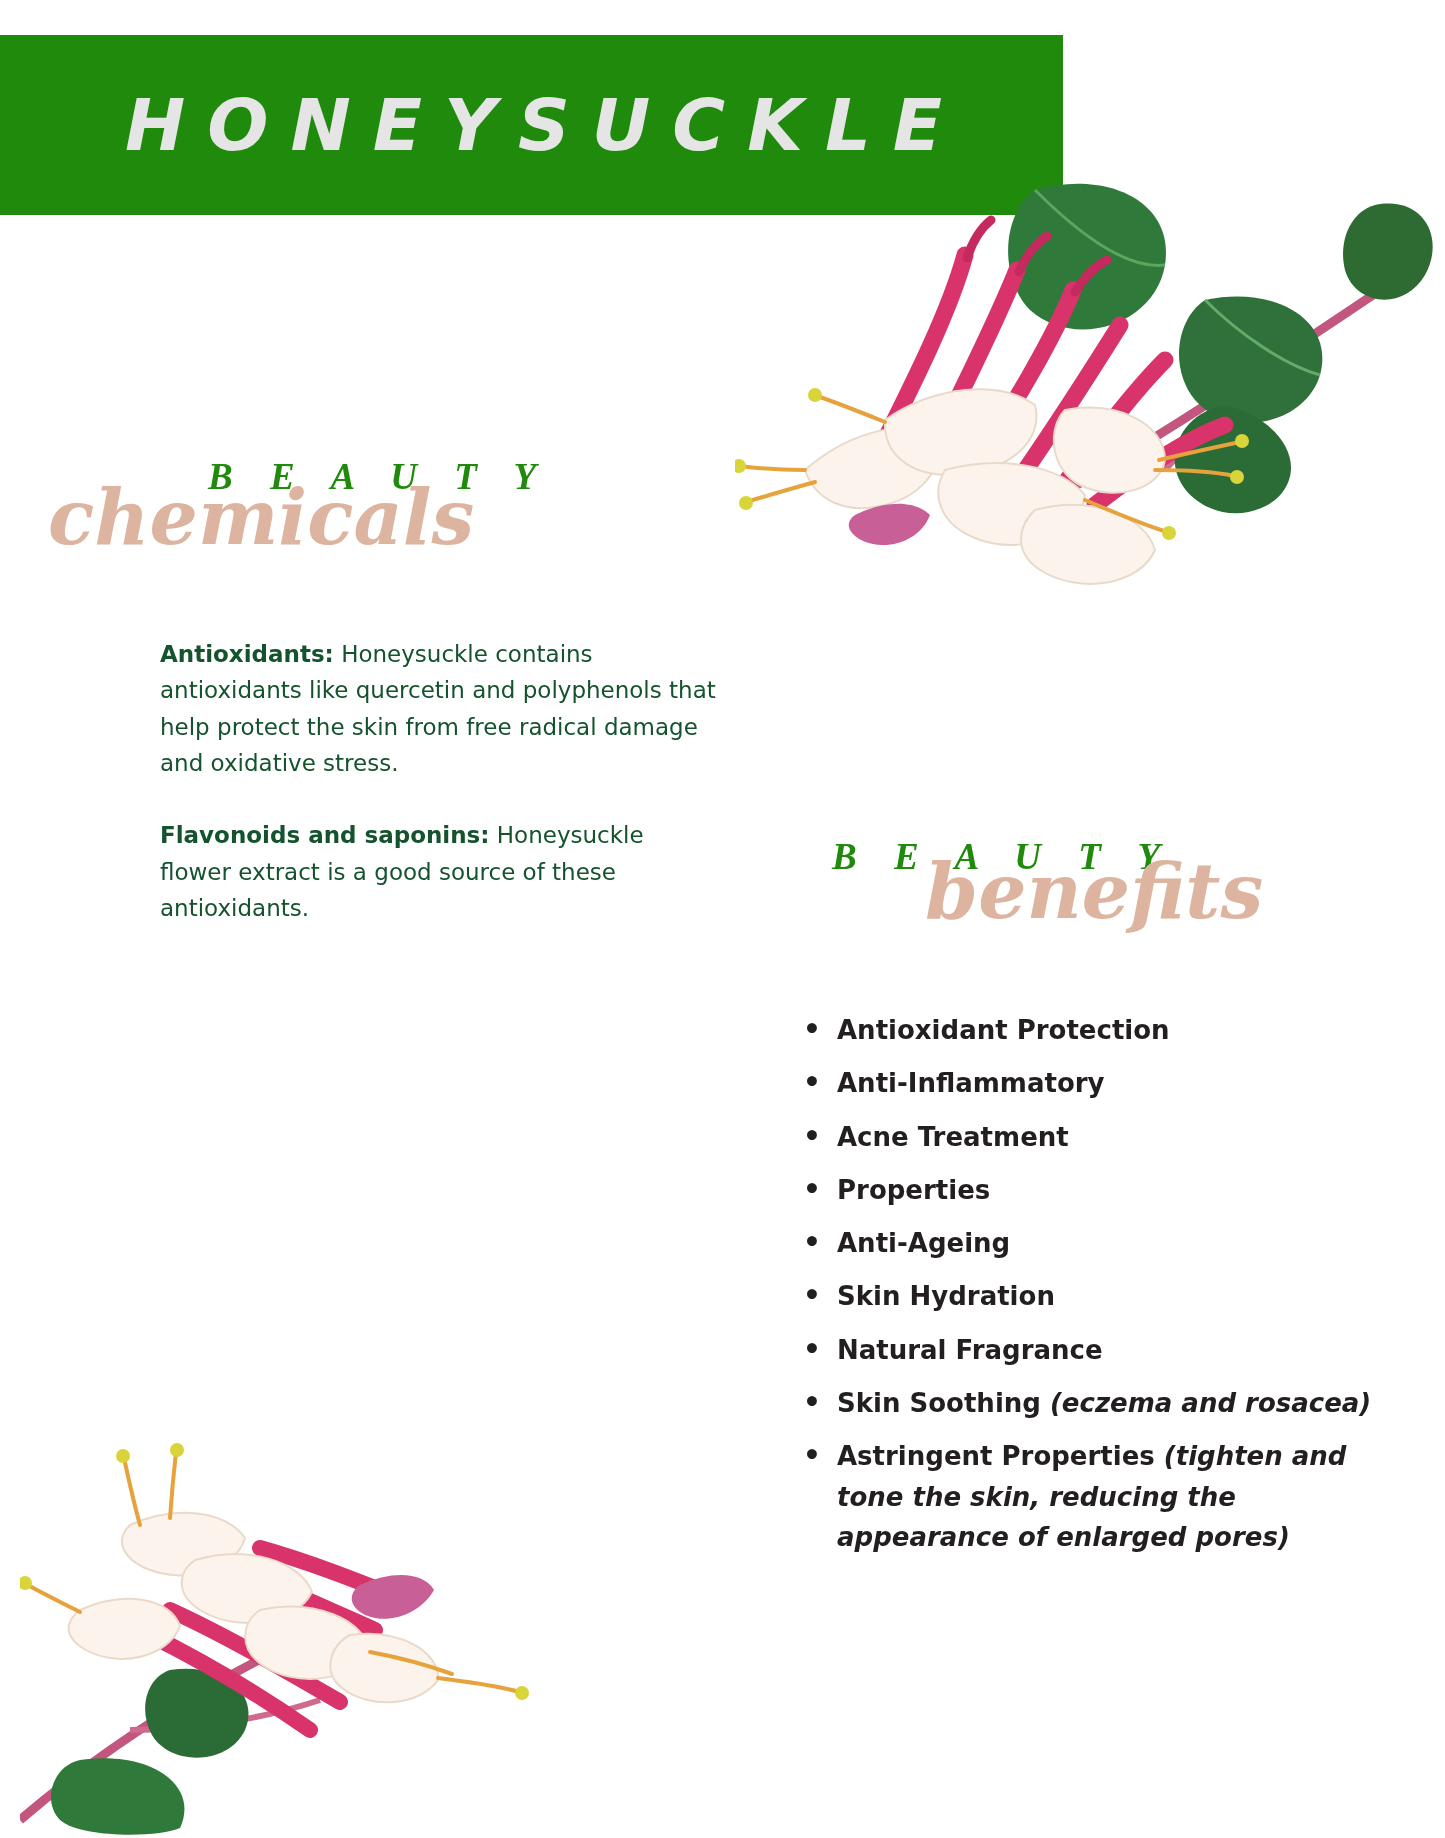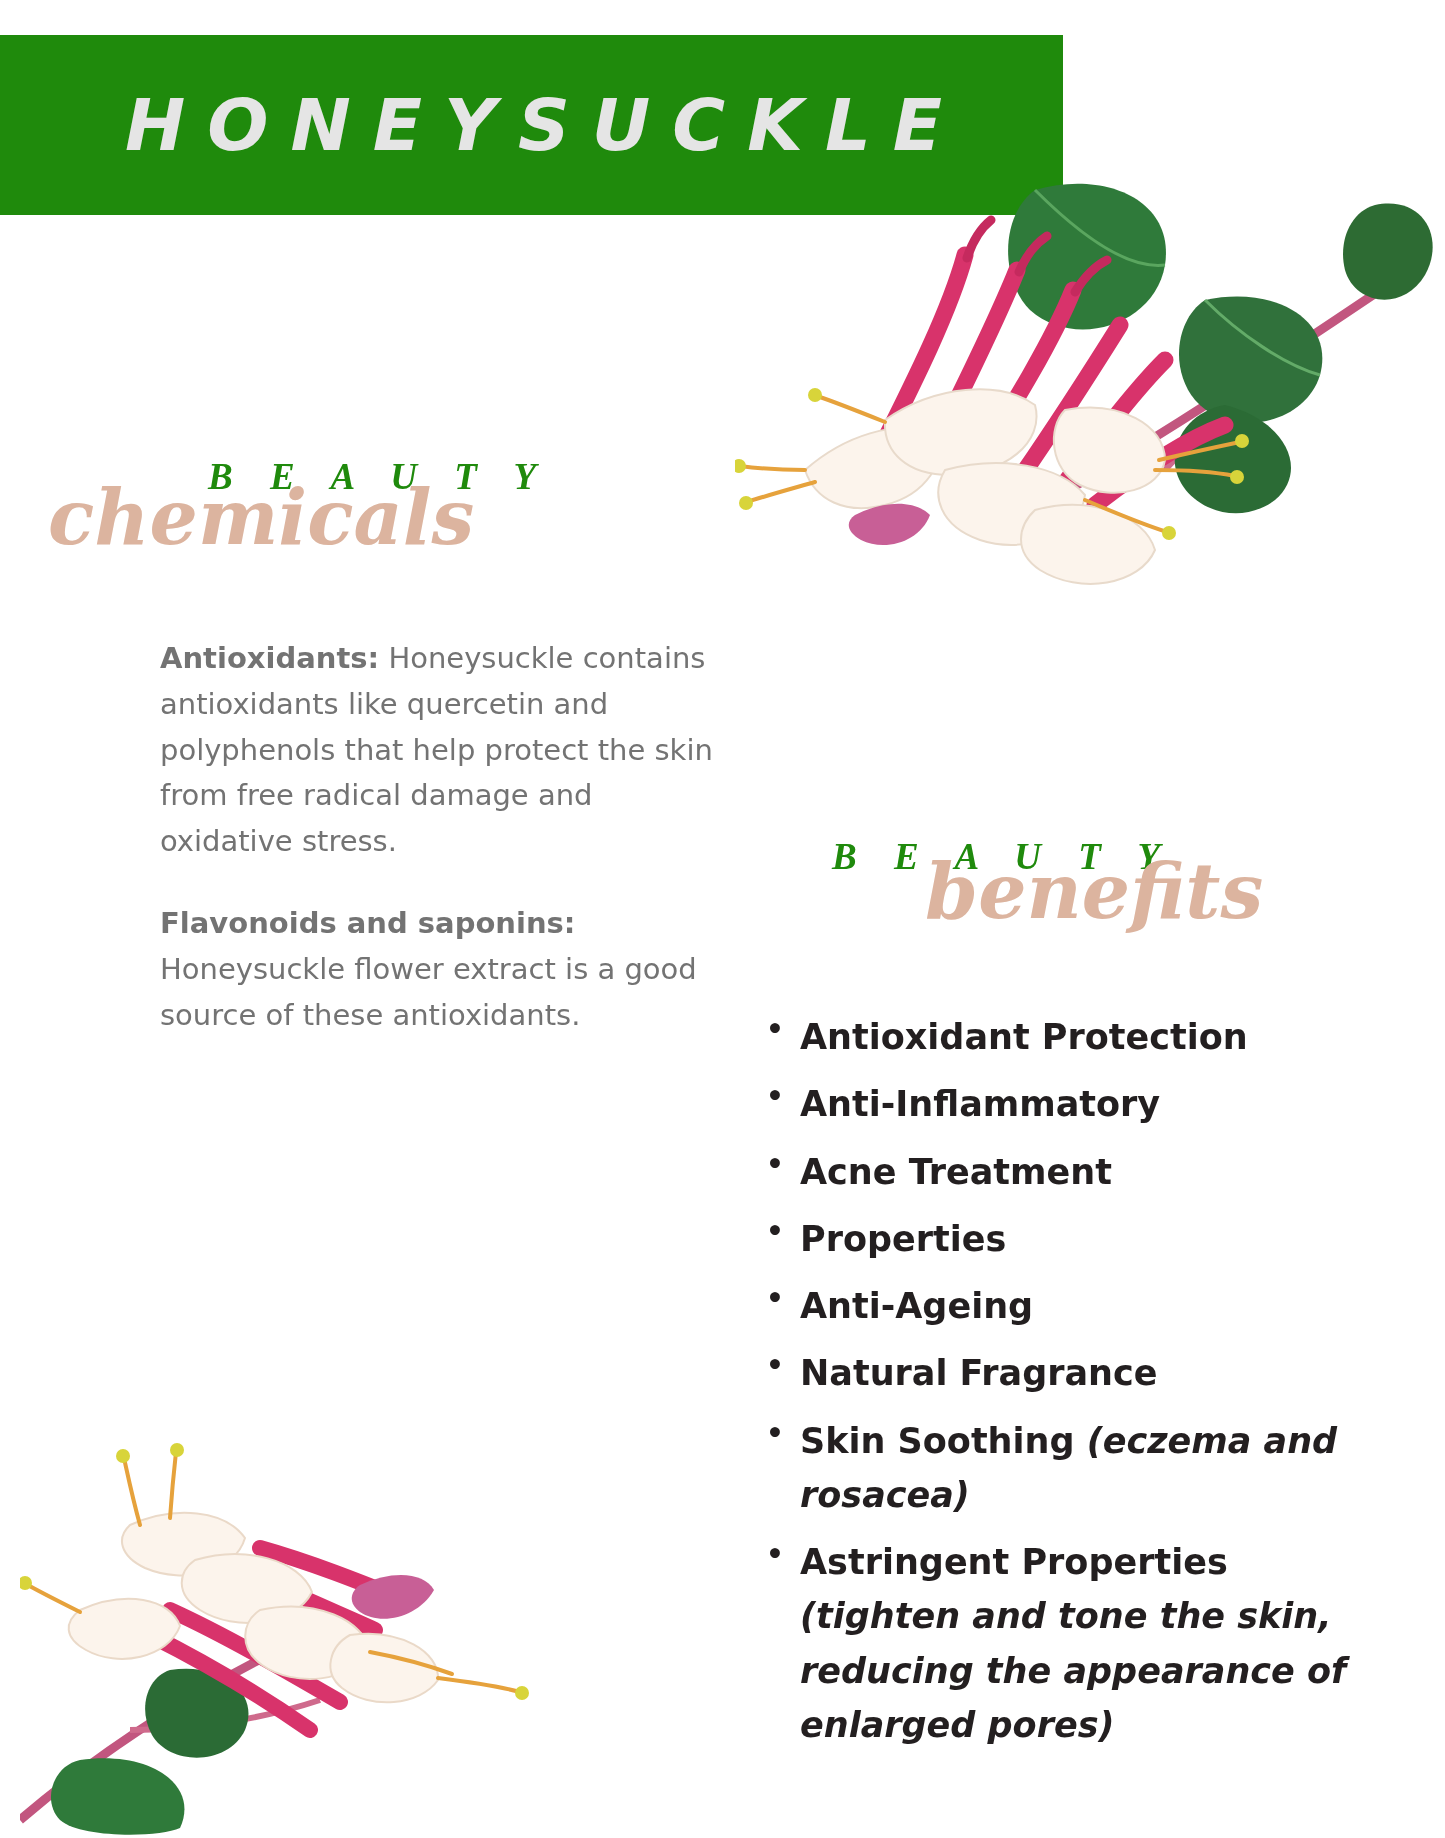--- a/index.html
+++ b/index.html
@@ -72,39 +72,39 @@
   #title-benefits .beauty { padding-left: 12px; }
   #title-benefits .script { margin-top: -20px; padding-left: 105px; font-weight: bold; }
 
   
   .chemicals-body {
     position: absolute;
     left: 160px;
     top: 636px;
     width: 560px;
     font-family: "DejaVu Sans", sans-serif;
-    font-size: 29px;
+    font-size: 23px;
     line-height: 1.58;
-    color: #737373;
+    color: #14532d;
   }
   .chemicals-body p { margin: 0 0 36px 0; }
   .chemicals-body p:last-child { margin-bottom: 0; }
   .chemicals-body b { font-weight: bold; }
 
   
   .benefits-list {
     position: absolute;
-    left: 758px;
+    left: 795px;
     top: 1010px;
     width: 600px;
     margin: 0;
     padding: 0;
     list-style: none;
     font-family: "DejaVu Sans", sans-serif;
-    font-size: 35px;
+    font-size: 26px;
     line-height: 1.55;
     color: #231f20;
   }
   .benefits-list li {
     position: relative;
     padding-left: 42px;
     margin-bottom: 13px;
     font-weight: bold;
   }
   .benefits-list li::before {
@@ -211,20 +211,21 @@
   <span class="beauty">B E A U T Y</span>
   <span class="script">benefits</span>
 </div>
 
 <ul class="benefits-list">
   <li><span>Antioxidant Protection</span><span class="note"></span></li>
   <li><span>Anti-Inflammatory</span><span class="note"></span></li>
   <li><span>Acne Treatment</span><span class="note"></span></li>
   <li><span>Properties</span><span class="note"></span></li>
   <li><span>Anti-Ageing</span><span class="note"></span></li>
+  <li><span>Skin Hydration</span><span class="note"></span></li>
   <li><span>Natural Fragrance</span><span class="note"></span></li>
   <li><span>Skin Soothing</span><span class="note"> (eczema and rosacea)</span></li>
   <li><span>Astringent Properties</span><span class="note"> (tighten and tone the skin, reducing the appearance of enlarged pores)</span></li>
 </ul>
 
 <div class="flower" id="flower-bottom">
   <svg viewBox="0 0 520 408" width="520" height="408" aria-hidden="true">
 
     <path d="M0 390 C70 330 170 260 300 200" stroke="#c2567f" stroke-width="9" fill="none"></path>
     <path d="M110 300 C170 300 240 290 300 270" stroke="#cf6a8c" stroke-width="6" fill="none"></path>

